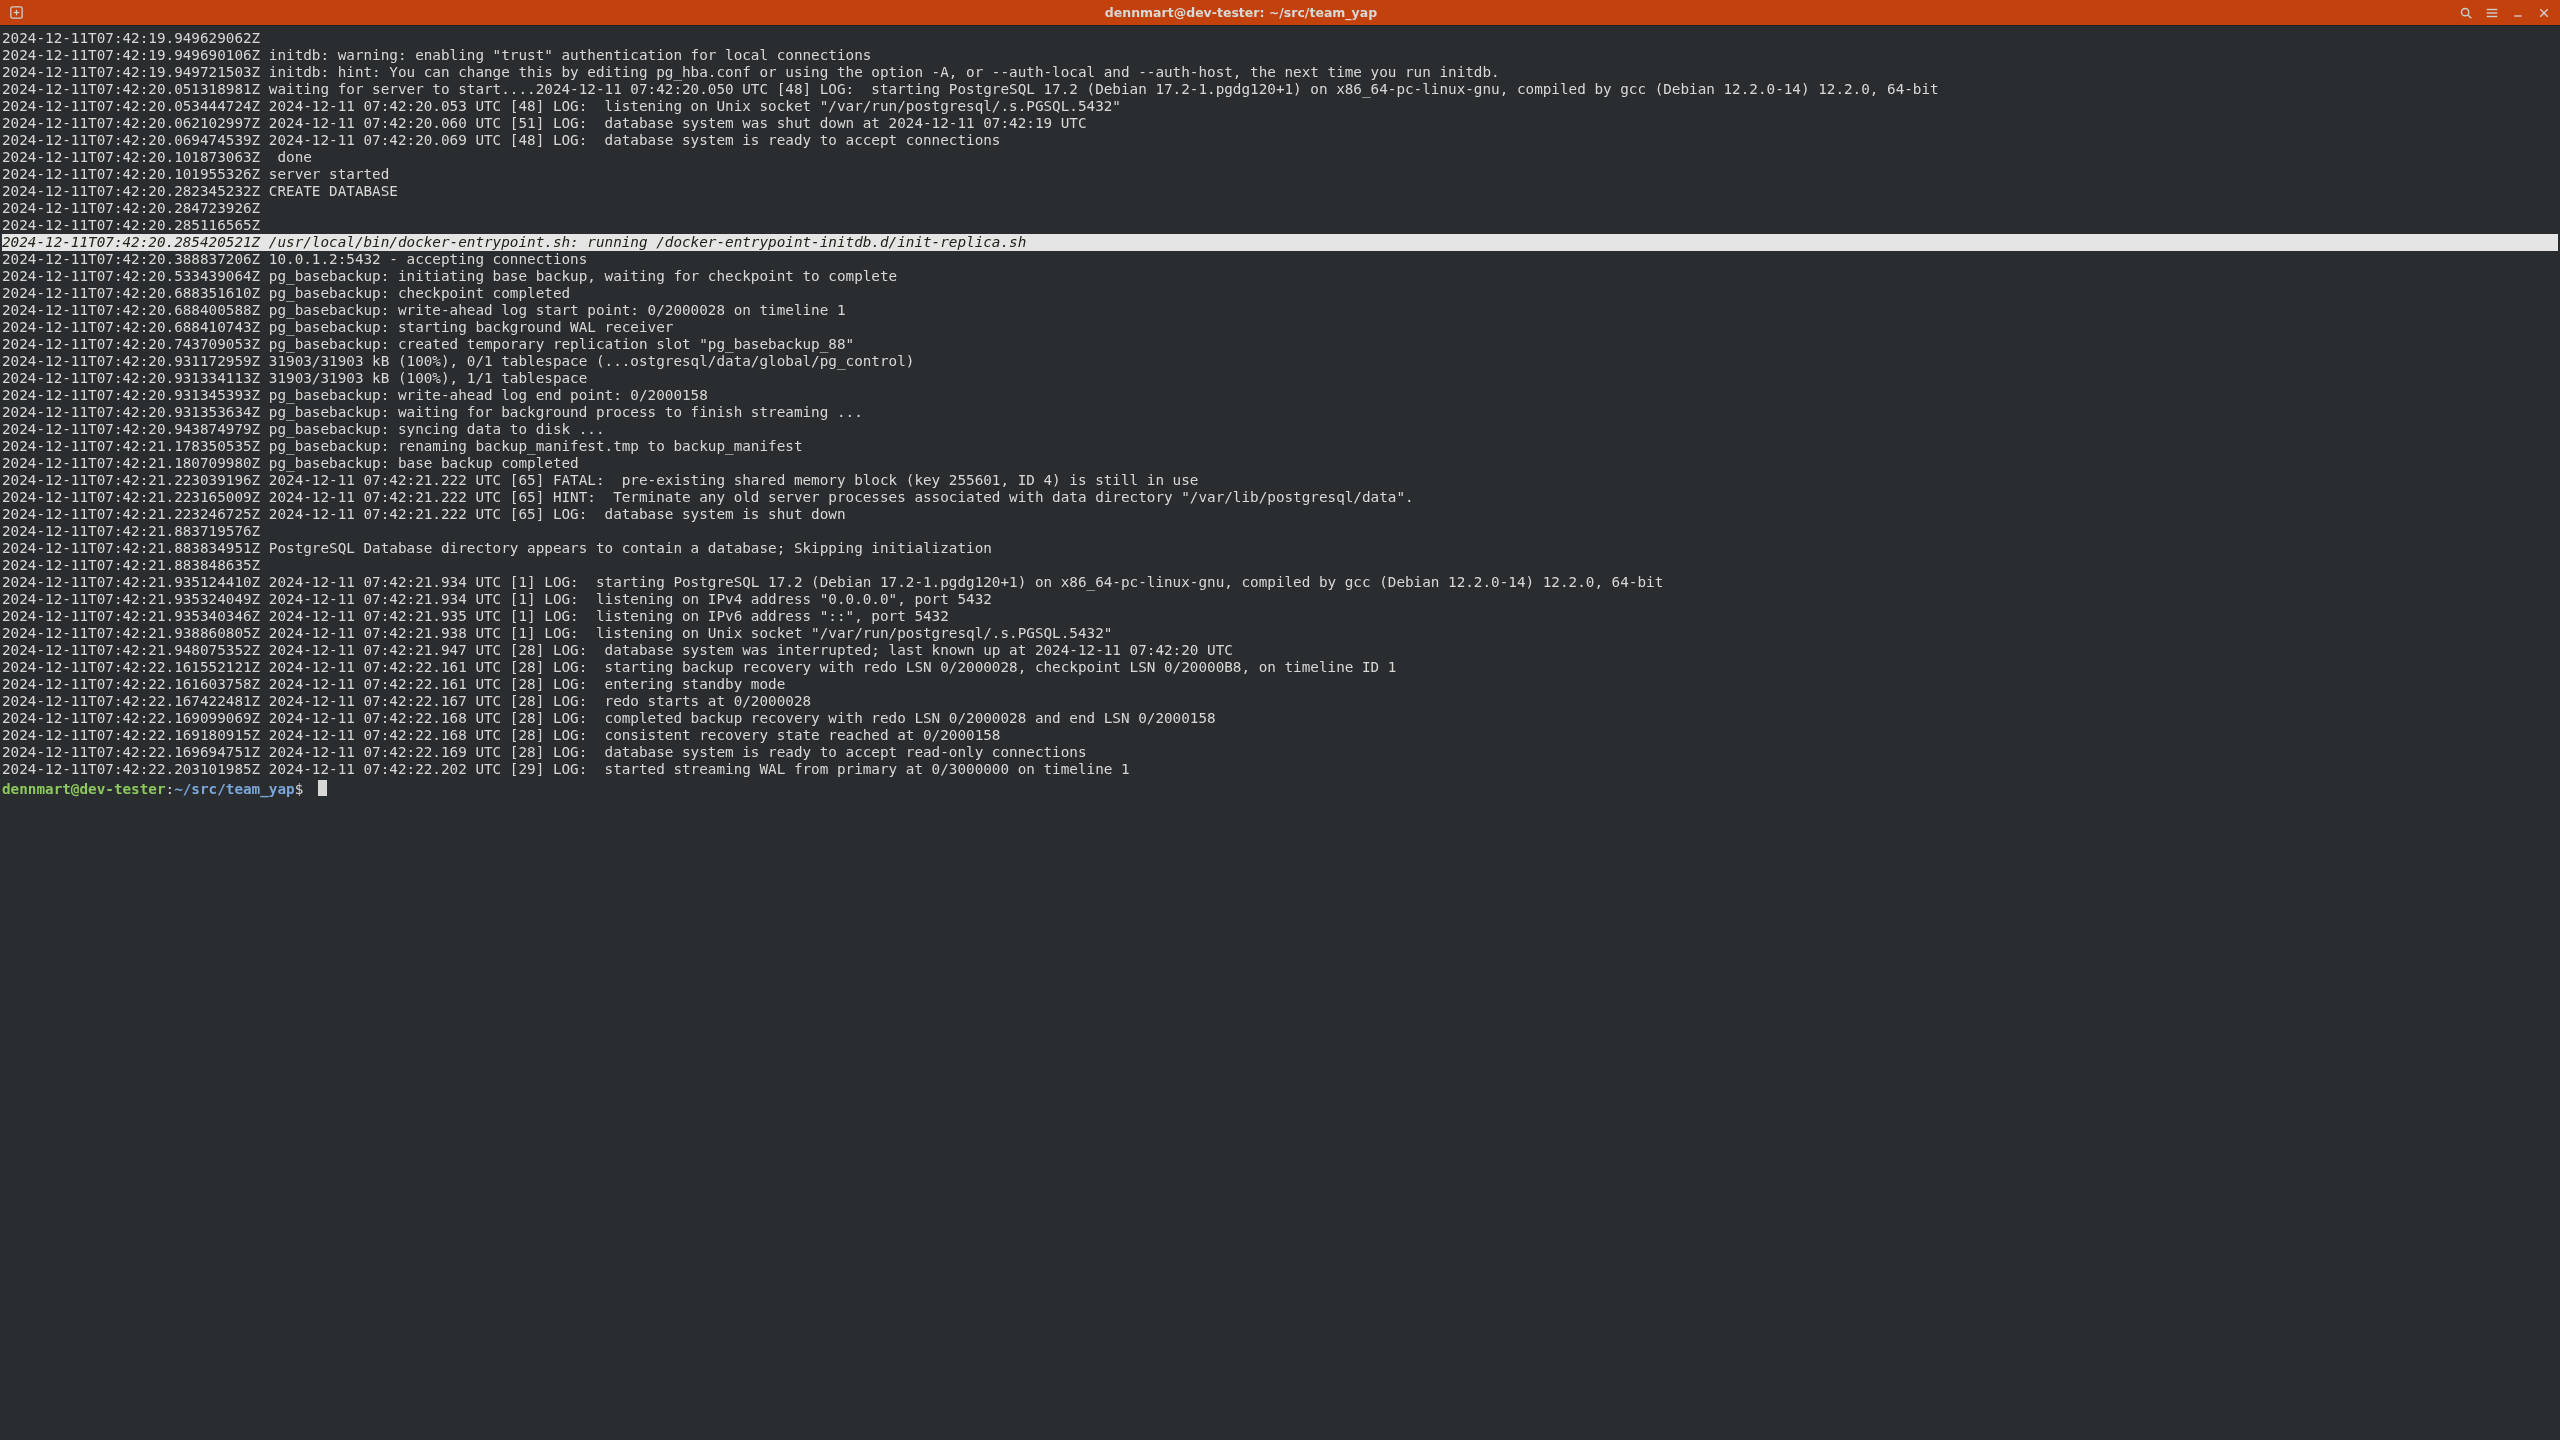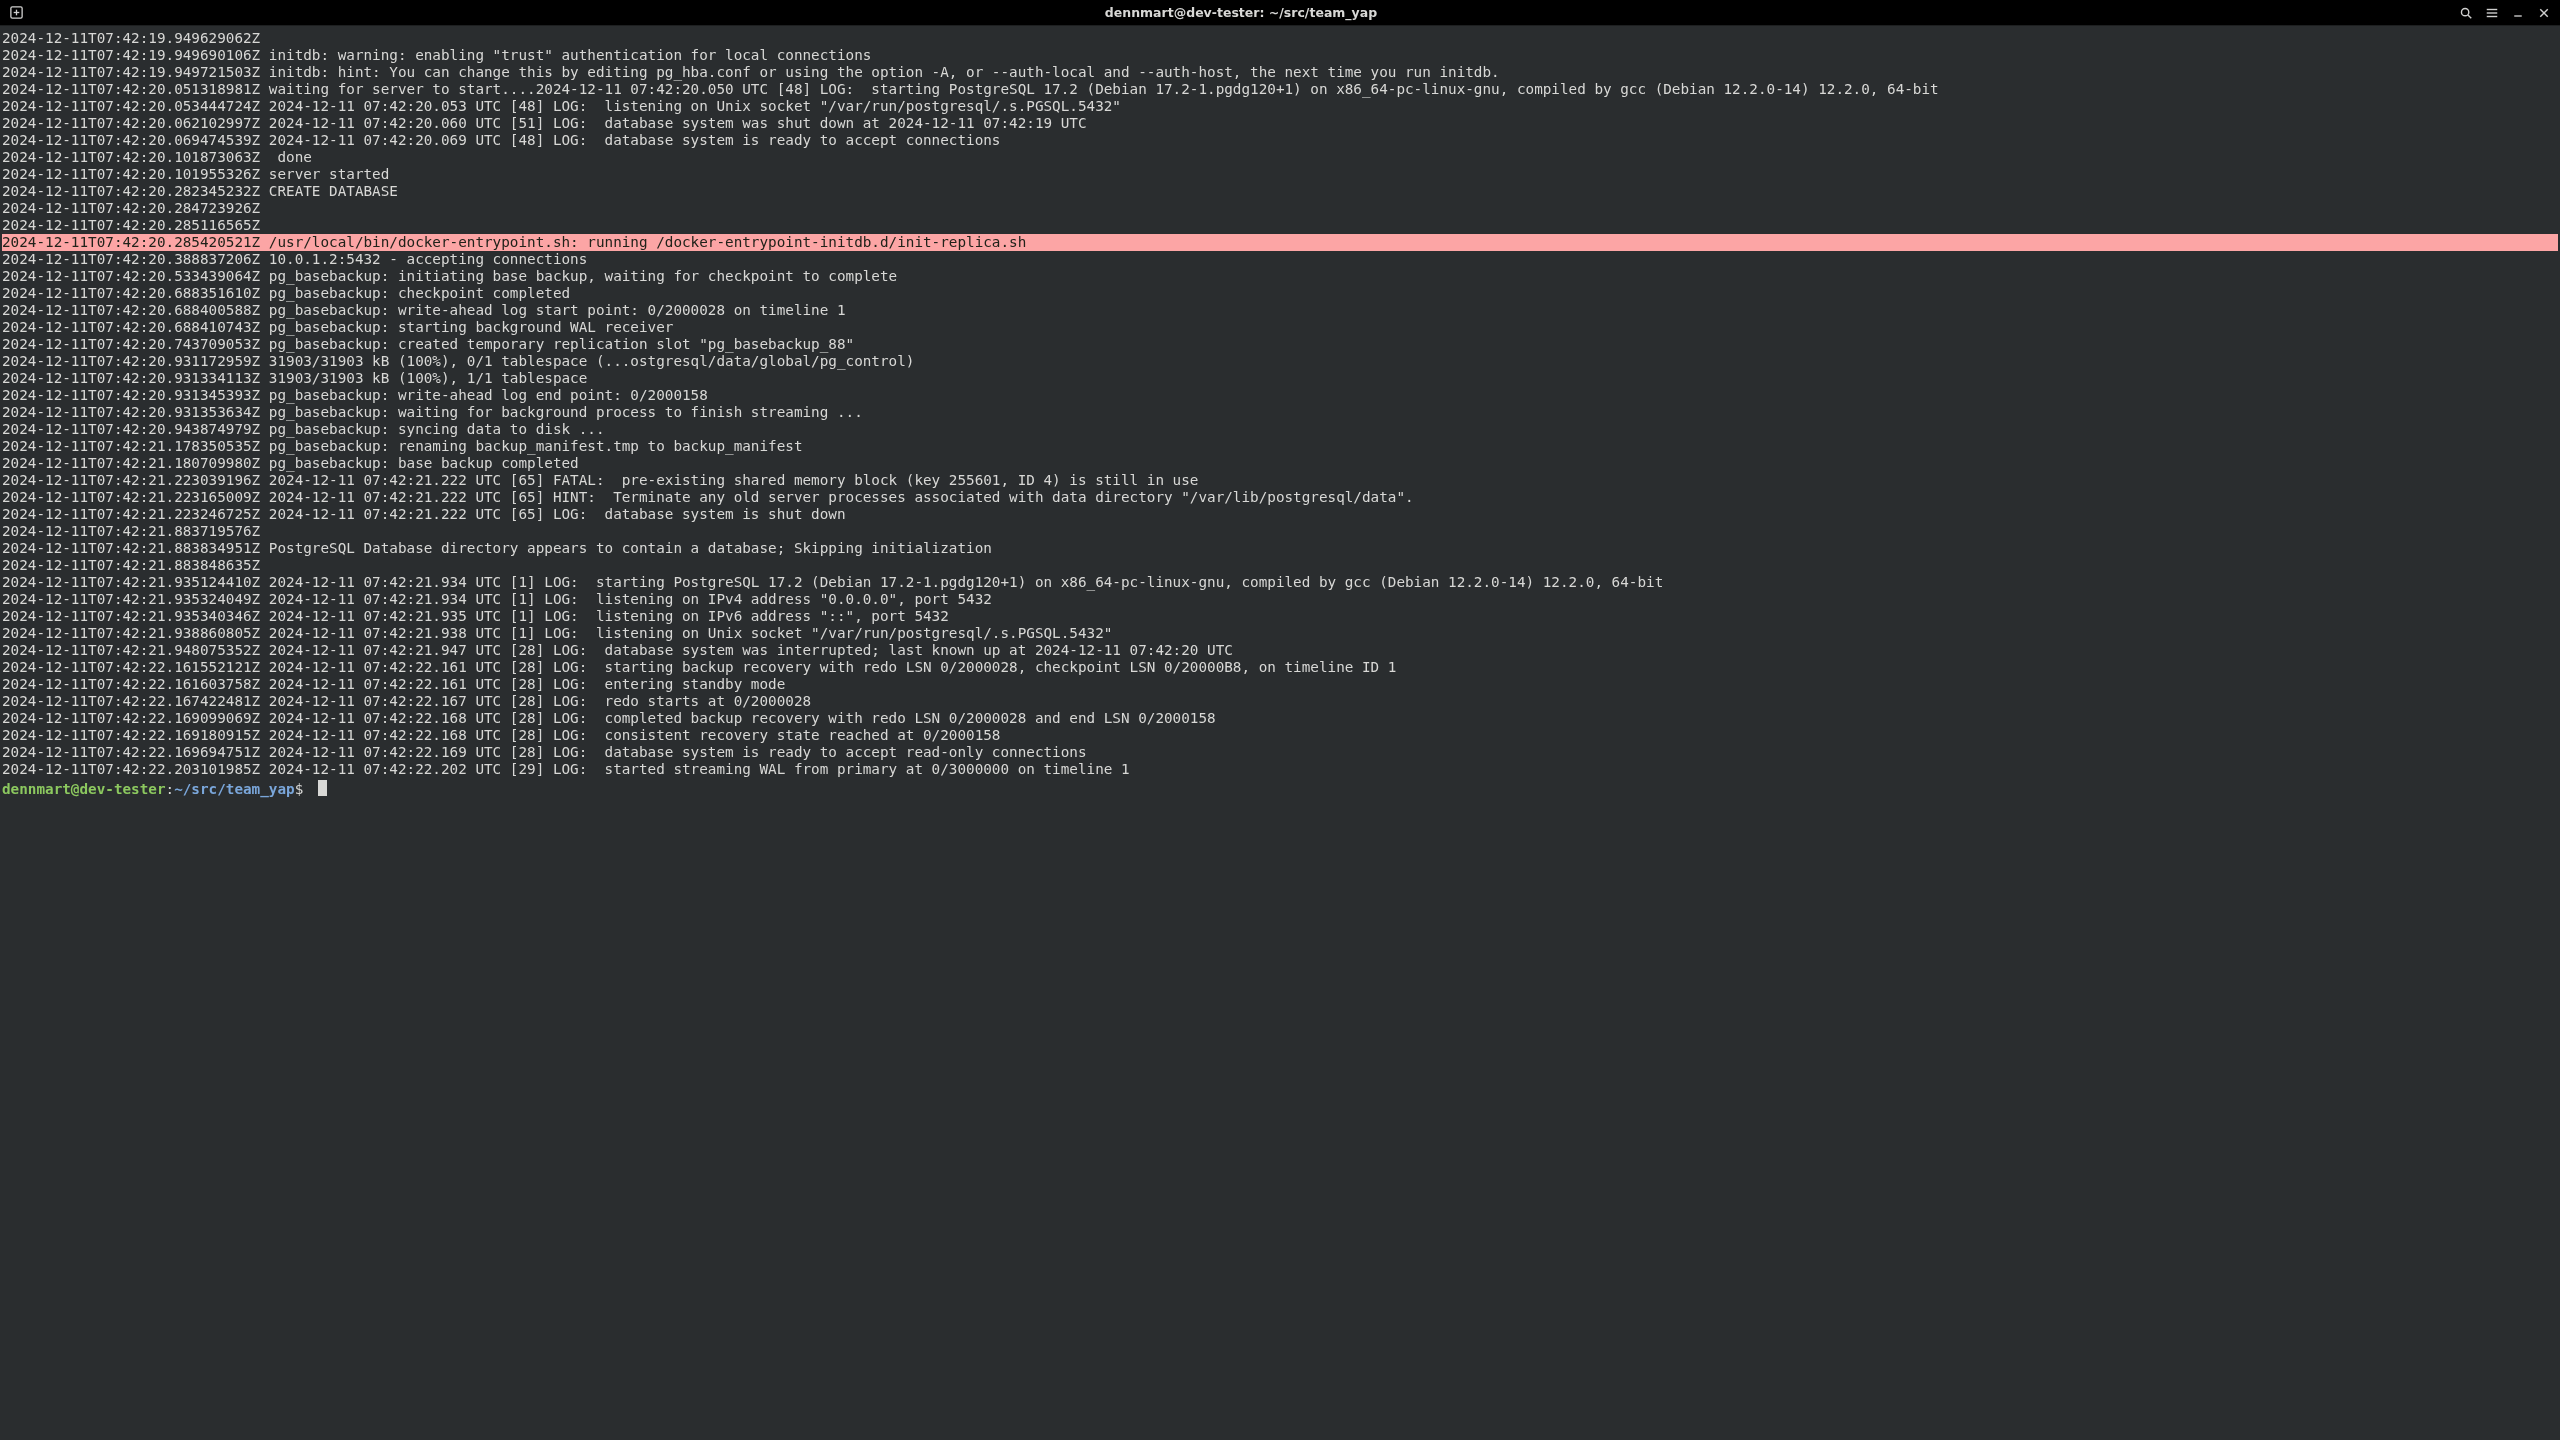--- a/index.html
+++ b/index.html
@@ -10,21 +10,21 @@
     font-family: "DejaVu Sans Mono", "Liberation Mono", Consolas, monospace;
     font-size: 14.3px;
     line-height: 17px;
     color: #d8d8d6;
     overflow: hidden;
   }
 
   
   .titlebar {
     height: 26px;
-    background: #000000;
+    background: #c2410c;
     border-bottom: 1px solid #1d1f20;
     display: flex;
     align-items: center;
     justify-content: space-between;
     padding: 0 4px;
     -webkit-user-select: none;
     user-select: none;
   }
   .titlebar-left, .titlebar-right {
     display: flex;
@@ -56,22 +56,23 @@
 
   
   .terminal {
     padding: 4px 2px 0 2px;
     white-space: pre-wrap;
     word-break: break-all;
     letter-spacing: 0;
   }
   .line { display: block; }
   .hl {
-    background: #fca5a5; 
+    background: #e5e5e5; 
     color: #20221a;
+    font-style: italic;
   }
   .prompt {
     margin-top: 2px;
   }
   .prompt .user    { color: #8cc85f; font-weight: bold; }
   .prompt .colon   { color: #d8d8d6; }
   .prompt .path    { color: #7aa6da; font-weight: bold; }
   .prompt .dollar  { color: #d8d8d6; }
   .cursor {
     display: inline-block;

